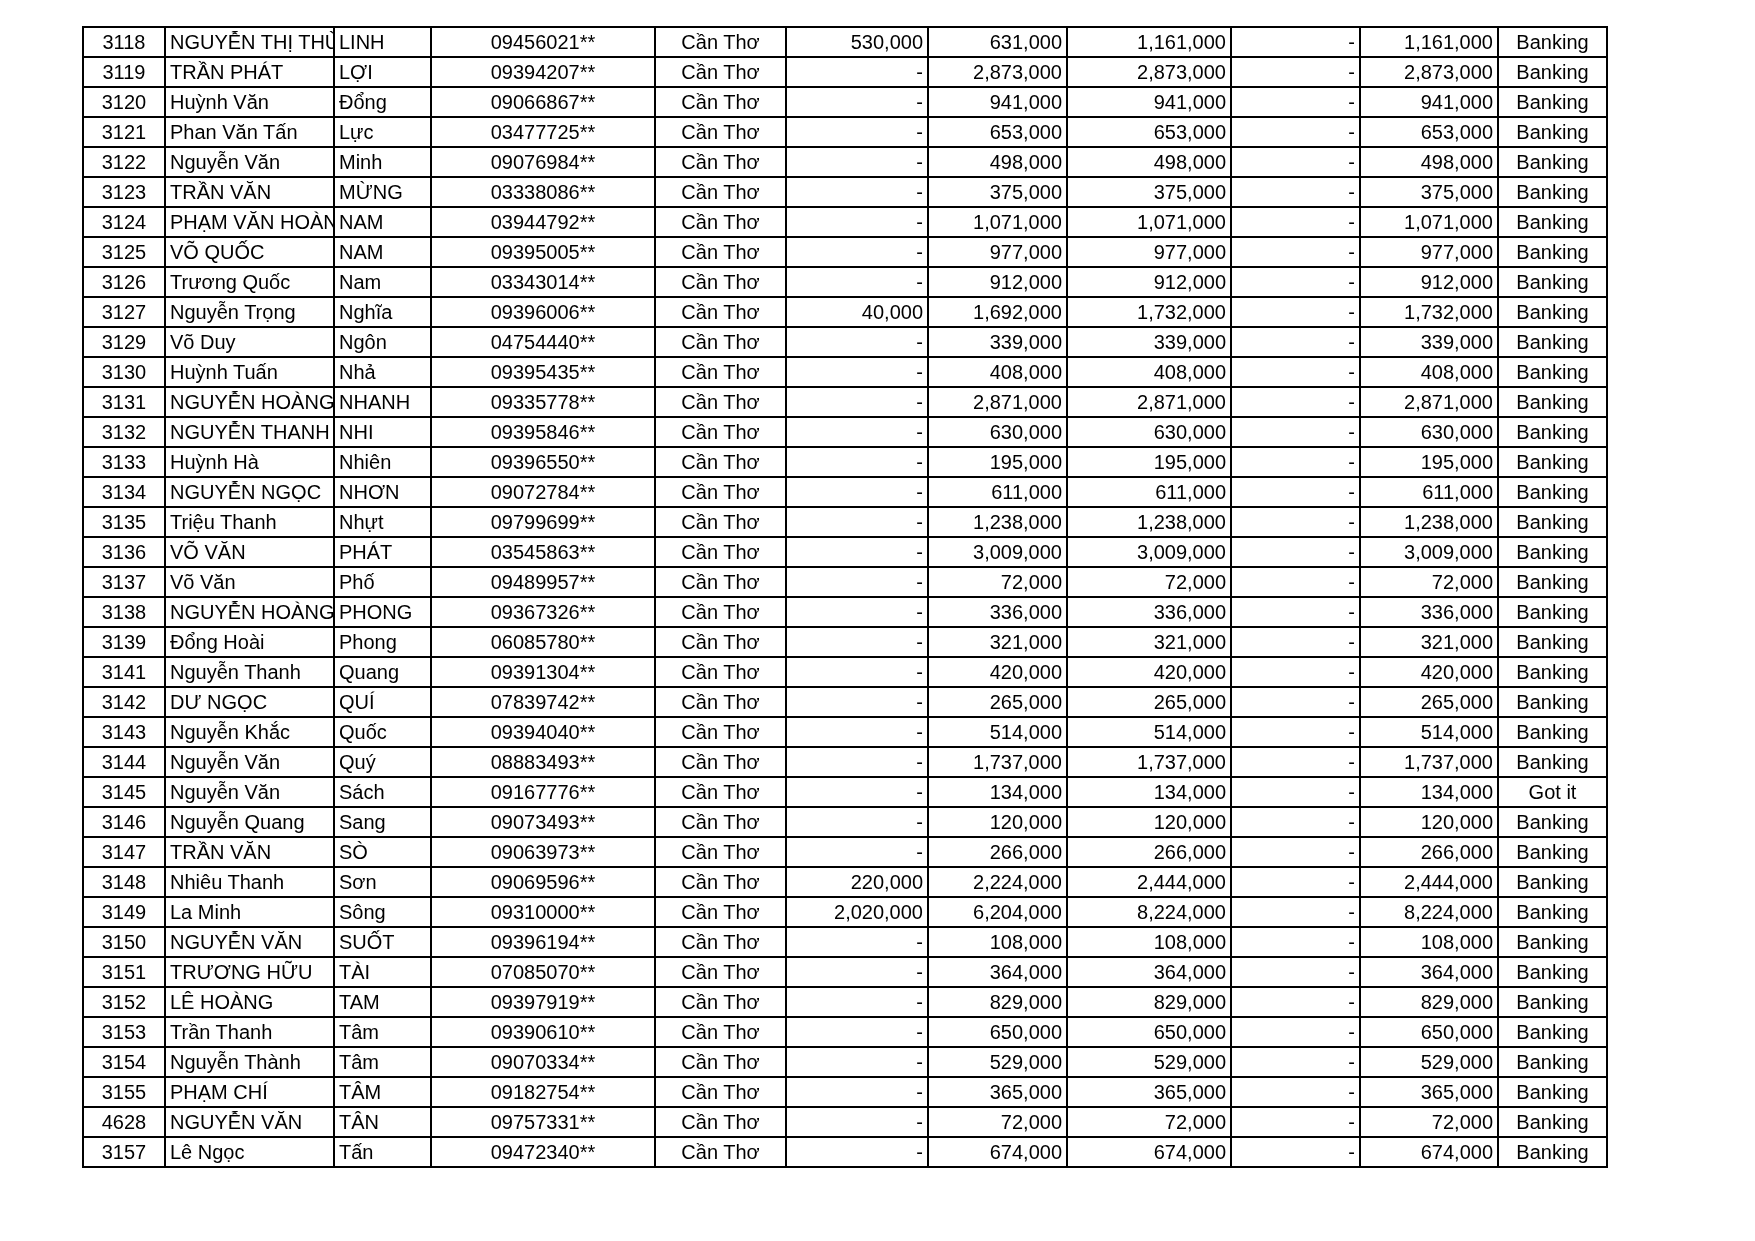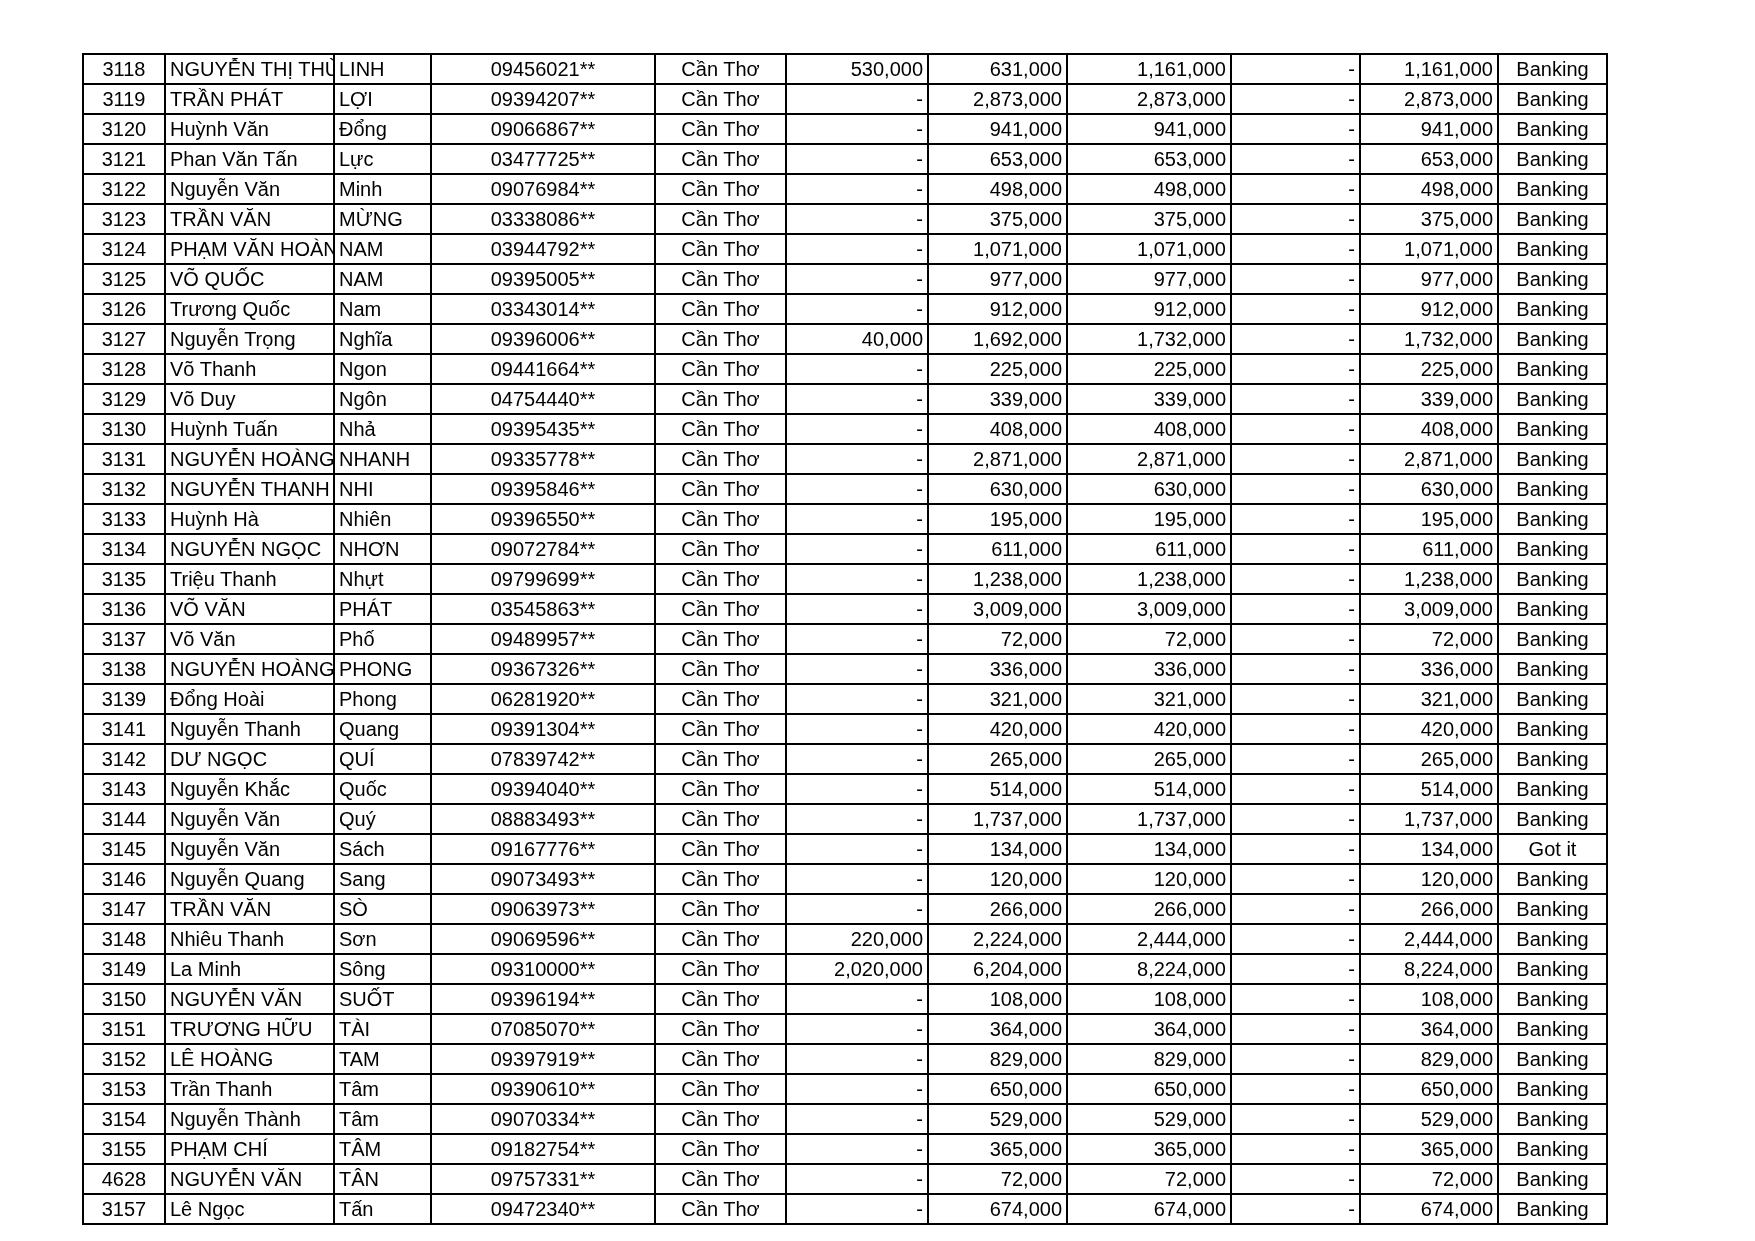--- a/index.html
+++ b/index.html
@@ -16,21 +16,20 @@
   }
   .sheet {
     position: absolute;
     left: 82px;
     top: 26px;
   }
   table.grid {
     border-collapse: collapse;
     table-layout: fixed;
     width: 1524px;
-    margin-top: 27px;
   }
   table.grid td {
     border: 2px solid #000000;
     height: 28px;
     line-height: 28px;
     font-size: 20px;
     padding: 0 4px;
     overflow: hidden;
     white-space: nowrap;
     background: #ffffff;
@@ -183,33 +182,20 @@
           <td class="c-center">09396006**</td>
           <td class="c-center">Cần Thơ</td>
           <td class="c-right">40,000</td>
           <td class="c-right">1,692,000</td>
           <td class="c-right">1,732,000</td>
           <td class="c-right dash">-</td>
           <td class="c-right">1,732,000</td>
           <td class="c-center">Banking</td>
         </tr>
         <tr>
-          <td class="c-center">3128</td>
-          <td class="c-left">Võ Thanh</td>
-          <td class="c-left">Ngon</td>
-          <td class="c-center">09441664**</td>
-          <td class="c-center">Cần Thơ</td>
-          <td class="c-right dash">-</td>
-          <td class="c-right">225,000</td>
-          <td class="c-right">225,000</td>
-          <td class="c-right dash">-</td>
-          <td class="c-right">225,000</td>
-          <td class="c-center">Banking</td>
-        </tr>
-        <tr>
           <td class="c-center">3129</td>
           <td class="c-left">Võ Duy</td>
           <td class="c-left">Ngôn</td>
           <td class="c-center">04754440**</td>
           <td class="c-center">Cần Thơ</td>
           <td class="c-right dash">-</td>
           <td class="c-right">339,000</td>
           <td class="c-right">339,000</td>
           <td class="c-right dash">-</td>
           <td class="c-right">339,000</td>
@@ -329,21 +315,21 @@
           <td class="c-right">336,000</td>
           <td class="c-right">336,000</td>
           <td class="c-right dash">-</td>
           <td class="c-right">336,000</td>
           <td class="c-center">Banking</td>
         </tr>
         <tr>
           <td class="c-center">3139</td>
           <td class="c-left">Đổng Hoài</td>
           <td class="c-left">Phong</td>
-          <td class="c-center">06281920**</td>
+          <td class="c-center">06085780**</td>
           <td class="c-center">Cần Thơ</td>
           <td class="c-right dash">-</td>
           <td class="c-right">321,000</td>
           <td class="c-right">321,000</td>
           <td class="c-right dash">-</td>
           <td class="c-right">321,000</td>
           <td class="c-center">Banking</td>
         </tr>
         <tr>
           <td class="c-center">3141</td>

